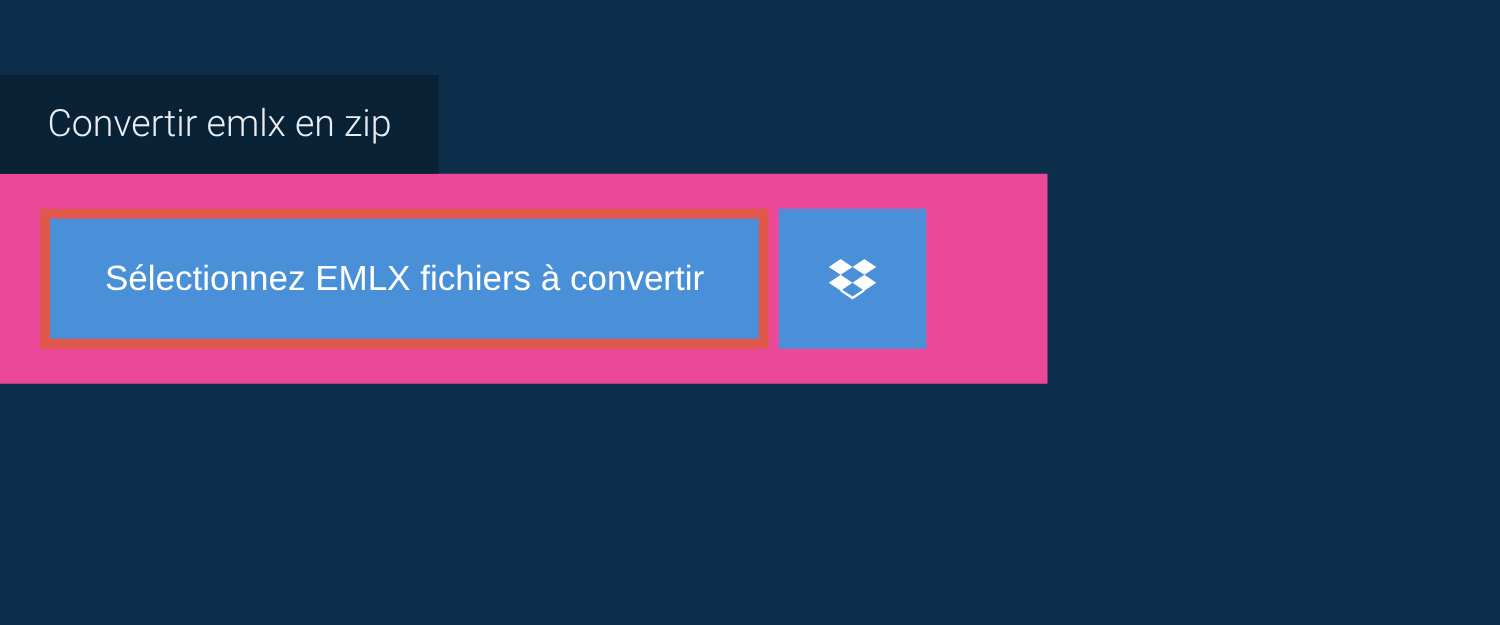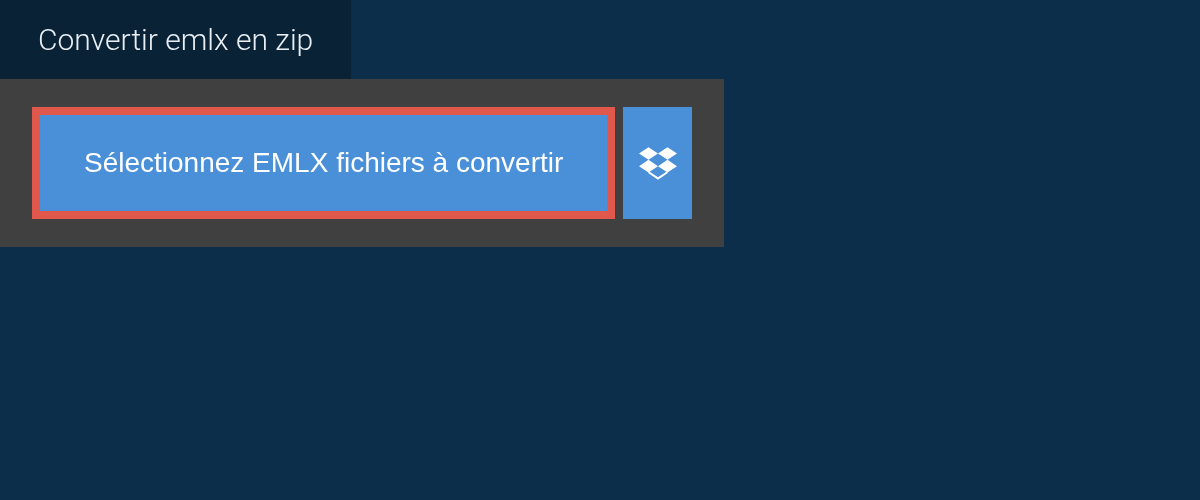--- a/index.html
+++ b/index.html
@@ -8,36 +8,37 @@
       box-sizing: border-box;
     }
     body {
       width: 1200px;
       height: 500px;
       background: #0d2e4a;
       font-family: -apple-system, BlinkMacSystemFont, "Segoe UI", Roboto, Helvetica, Arial, sans-serif;
       overflow: hidden;
     }
     .tab-container {
+      padding-top: 60px;
     }
     .tab {
       display: inline-block;
       background: #0a2236;
       padding: 22px 38px;
       margin-left: 0;
     }
     .tab-label {
       color: #e8eef3;
       font-size: 30px;
       font-weight: 300;
     }
     .content-panel {
-      background: #404040;
+      background: #ec4899;
       padding: 28px 32px;
-      width: 724px;
+      width: 838px;
     }
     .button-row {
       display: flex;
       gap: 0;
     }
     .select-button-wrapper {
       border: 8px solid #e0574b;
       display: inline-block;
     }
     .select-button {

